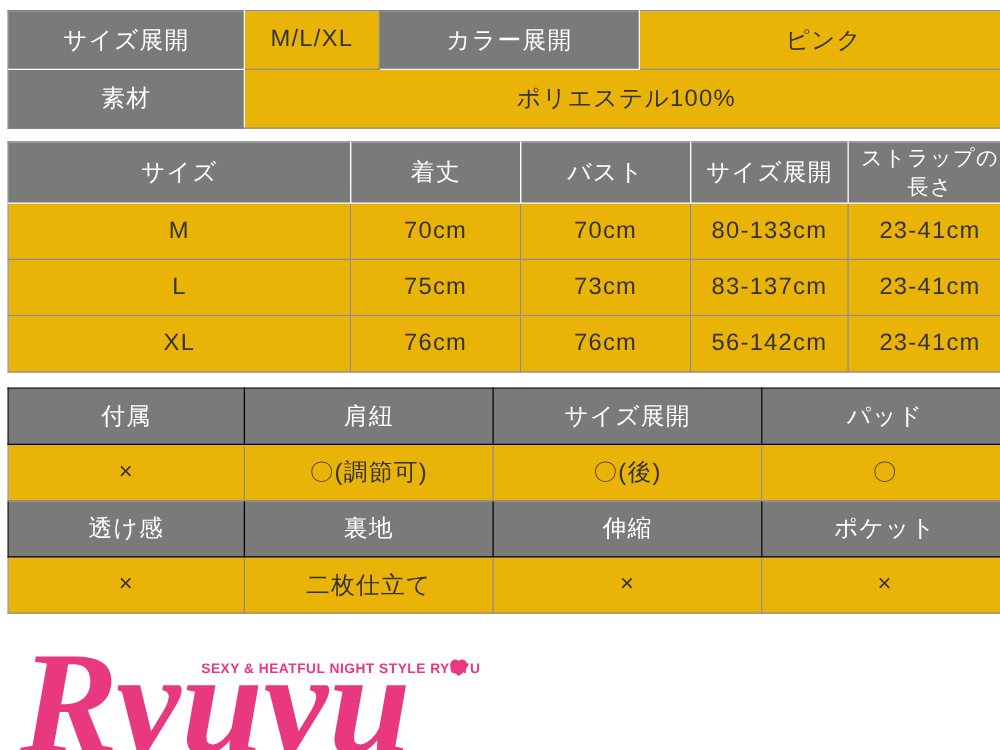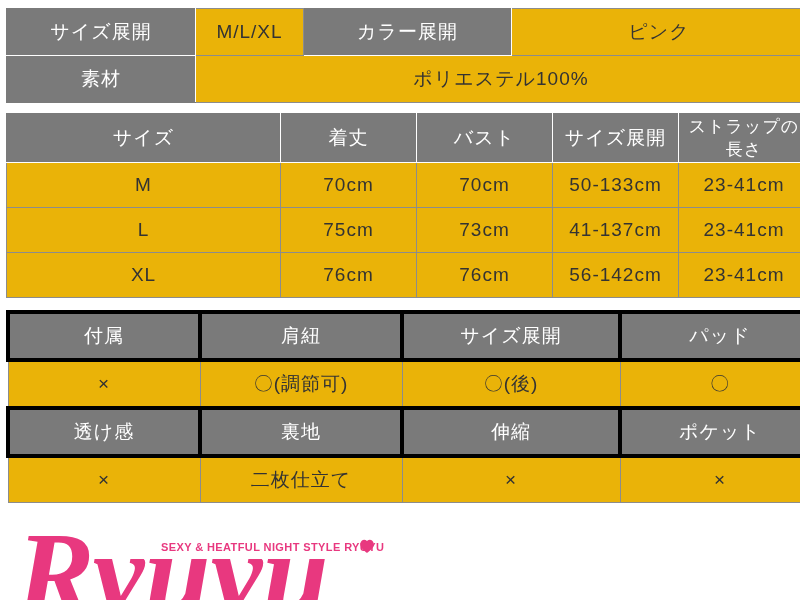--- a/index.html
+++ b/index.html
@@ -60,21 +60,21 @@
     color: #ffffff;
   }
   .size-table td.hdr.lastcol { border-right: 1px solid #7a7a7a; }
   .size-table td.hdr.firstcol { border-left: 1px solid #7a7a7a; }
   .size-table td.hdr.toprow { border-top: 1px solid #7a7a7a; }
 
   .spec-top td.hdr.edge-l { border-left: 1px solid #7a7a7a; }
   .spec-top td.hdr.edge-t { border-top: 1px solid #7a7a7a; }
   .spec-top td.hdr.edge-b { border-bottom: 1px solid #7a7a7a; }
 
-  .detail-table td { border: 4px solid #000000; height: 42px; }
+  .detail-table td { border: 1px solid #000000; height: 42px; }
   .detail-table td.val { border: 1px solid #8c8c8c; }
 
   .small-hdr { font-size: 17px; }
 
   
   .logo-area {
     position: relative;
     width: 788px;
     margin: 6px auto 0 auto;
     height: 150px;
@@ -128,28 +128,28 @@
         <td class="hdr firstcol toprow" style="width:271px">サイズ</td>
         <td class="hdr toprow" style="width:133px">着丈</td>
         <td class="hdr toprow" style="width:133px">バスト</td>
         <td class="hdr toprow" style="width:123px">サイズ展開</td>
         <td class="hdr toprow lastcol small-hdr" style="width:128px">ストラップの長さ</td>
       </tr>
       <tr>
         <td class="val">M</td>
         <td class="val">70cm</td>
         <td class="val">70cm</td>
-        <td class="val">50-133cm</td>
+        <td class="val">80-133cm</td>
         <td class="val">23-41cm</td>
       </tr>
       <tr>
         <td class="val">L</td>
         <td class="val">75cm</td>
         <td class="val">73cm</td>
-        <td class="val">41-137cm</td>
+        <td class="val">83-137cm</td>
         <td class="val">23-41cm</td>
       </tr>
       <tr>
         <td class="val">XL</td>
         <td class="val">76cm</td>
         <td class="val">76cm</td>
         <td class="val">56-142cm</td>
         <td class="val">23-41cm</td>
       </tr>
     </tbody>

